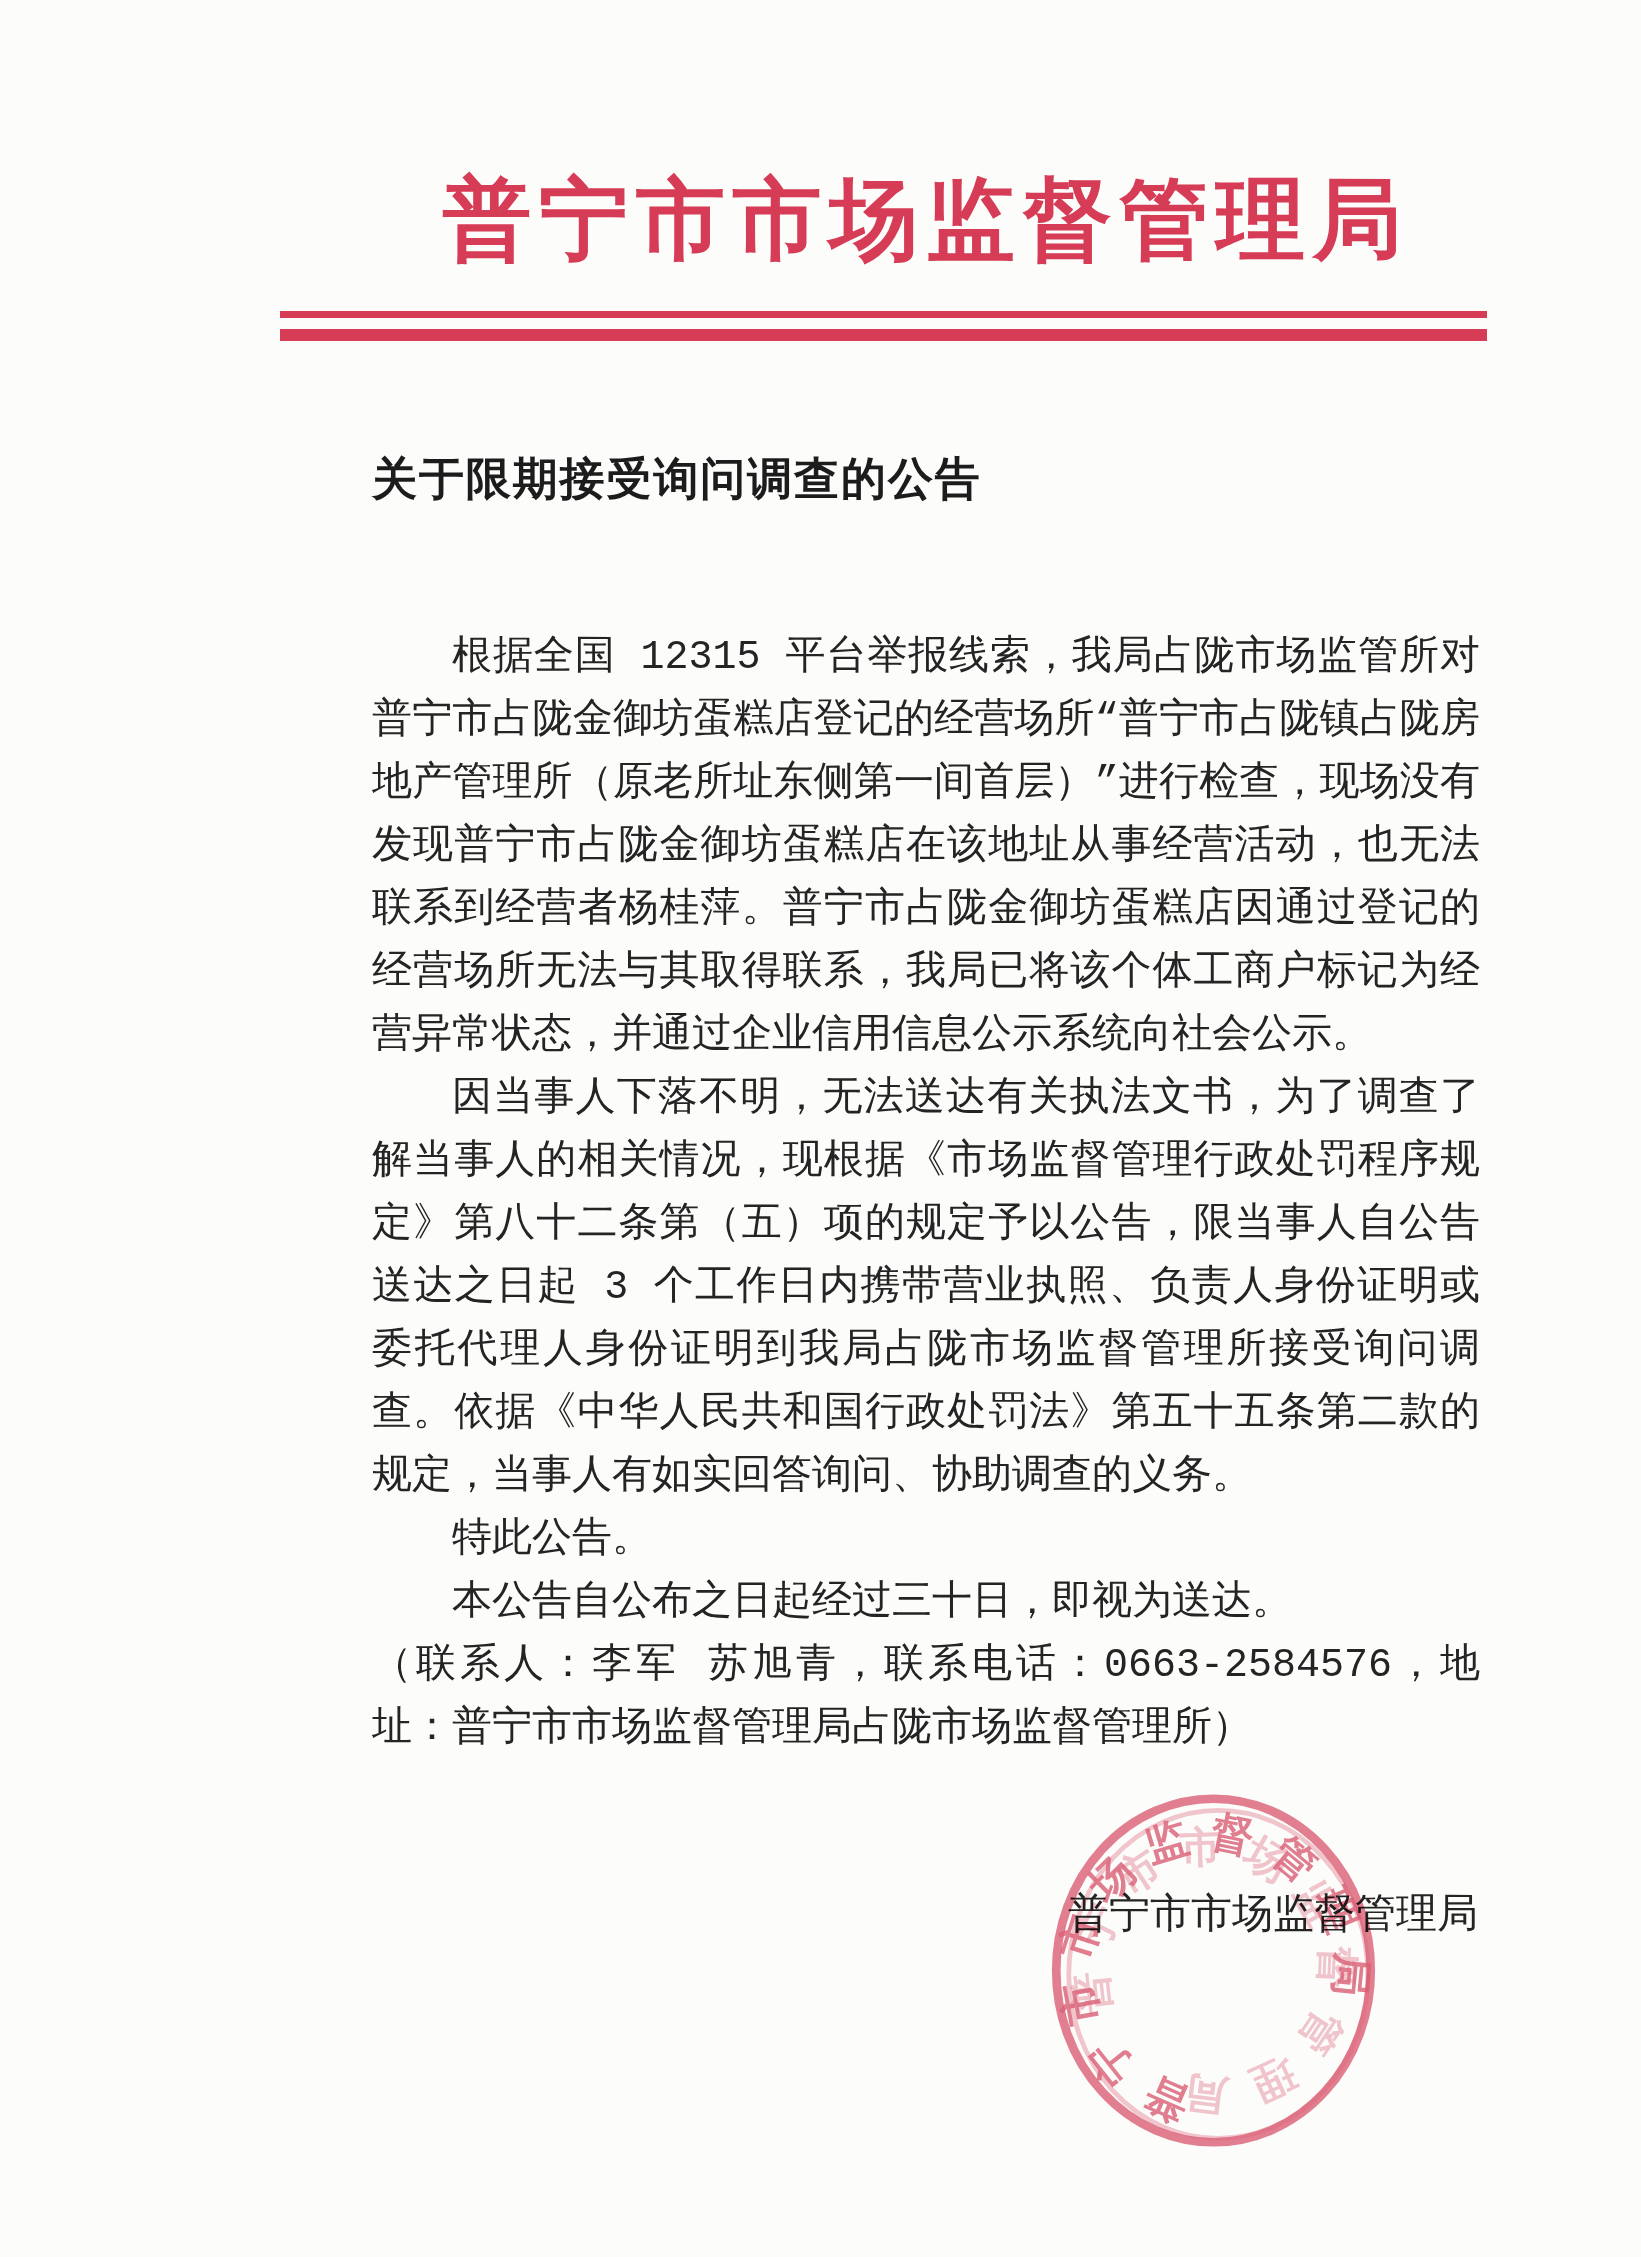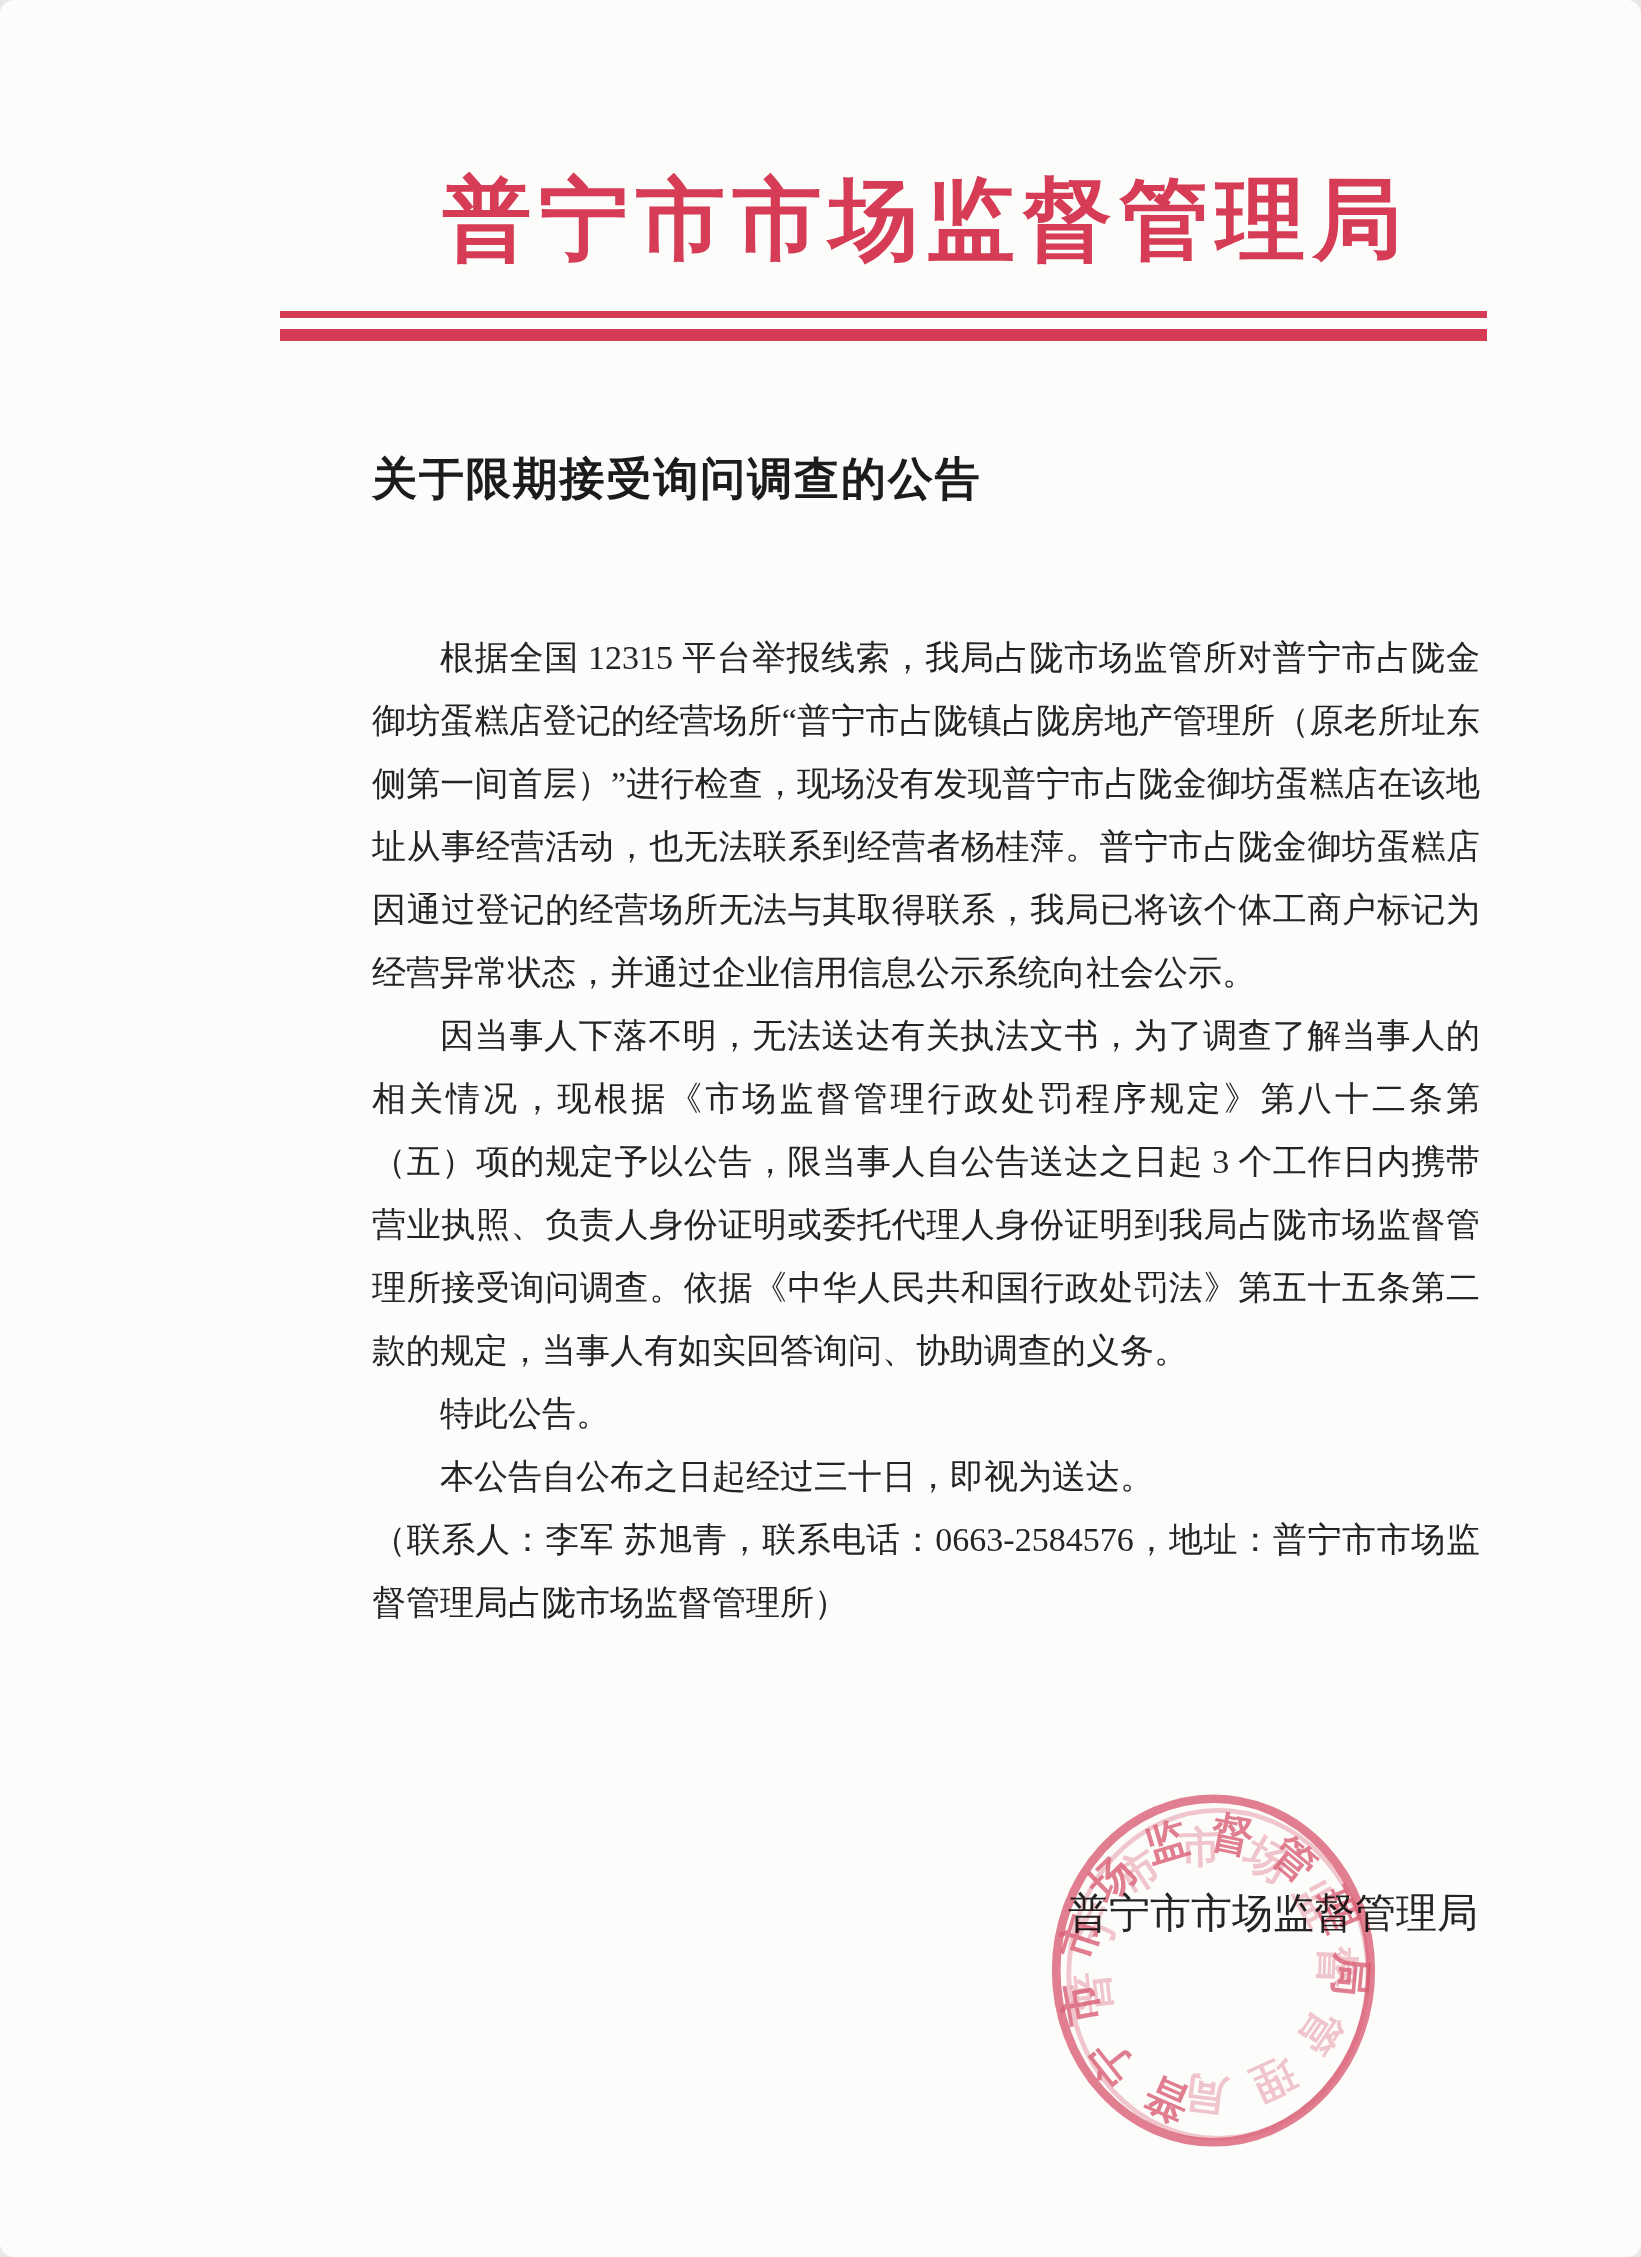--- a/index.html
+++ b/index.html
@@ -11,21 +11,20 @@
   *{margin:0;padding:0;box-sizing:border-box;}
   html,body{background:#e8e8e8;}
   .page{
     position:relative;
     width:1641px;height:2257px;
     background:var(--paper);
     margin:0 auto;
     overflow:hidden;
     font-family:"Liberation Serif","DejaVu Serif",serif;
     color:var(--ink);
-    border-radius:14px;
   }
   .agency-title{
     position:absolute;
     top:176px;left:372px;width:1108px;
     text-align:center;
     font-size:89px;
     font-weight:bold;
     letter-spacing:7.7px;
     color:var(--accent);
     white-space:nowrap;
@@ -40,24 +39,25 @@
     text-align:left;
     font-size:45px;
     font-weight:bold;
     color:#1c1c1c;
     letter-spacing:1.9px;
     line-height:1.2;
   }
   .body-text{
     position:absolute;
     top:626px;left:372px;width:1108px;
-    font-size:34px;
+    font-size:40px;
     line-height:63px;
     text-align:justify;
     color:var(--ink);
+    font-family:Liberation Mono, monospace;
   }
   .body-text p{margin:0;}
   .body-text p.indent{text-indent:2em;}
   .signature-block{
     position:absolute;
     top:1881px;right:163px;
     text-align:center;
     font-size:41px;
     line-height:64px;
     color:var(--ink);

